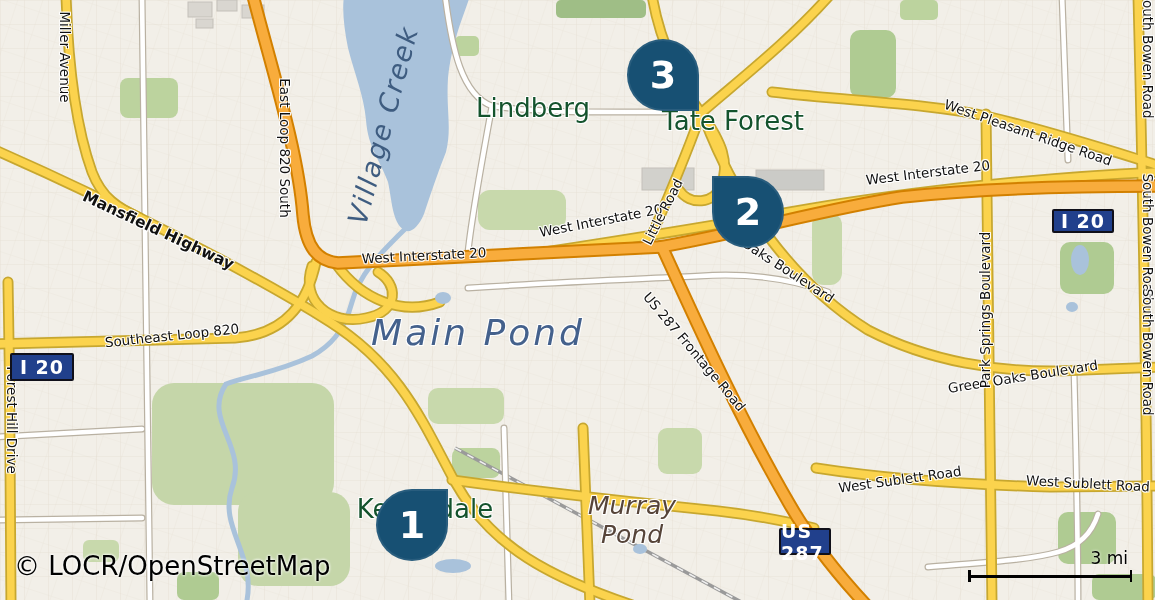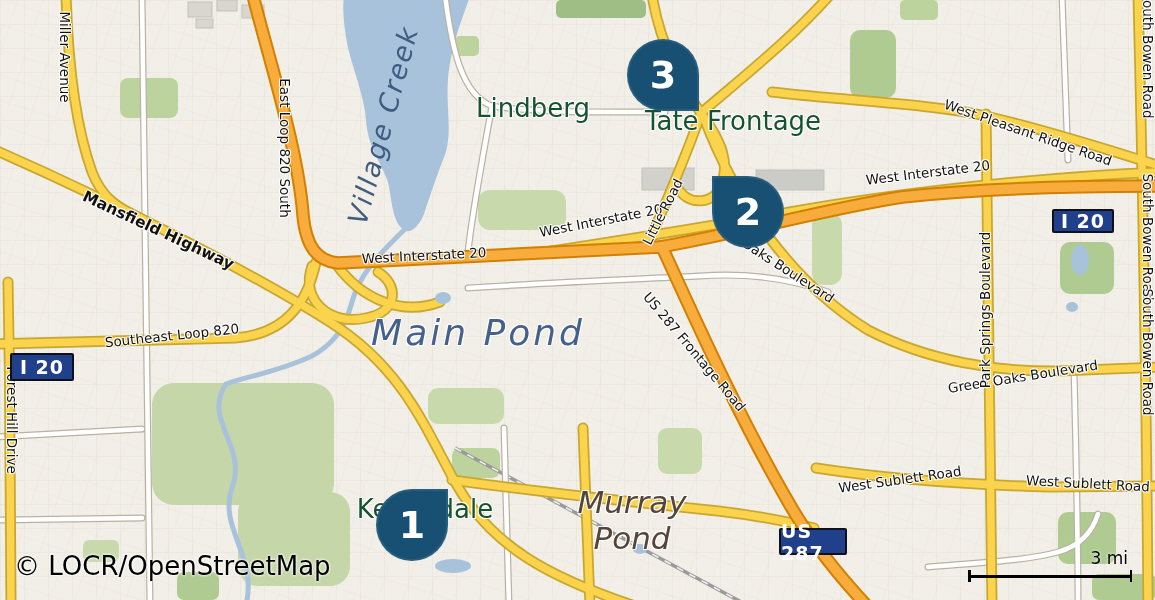--- a/index.html
+++ b/index.html
@@ -11,21 +11,21 @@
   #base-svg{position:absolute;left:0;top:0;}
   .maplabel{
     position:absolute;white-space:nowrap;color:#111;font-size:13.5px;line-height:1;
     transform:translate(-50%,-50%);pointer-events:none;
   }
   .halo{text-shadow:1px 1px 0 rgba(255,255,255,.85),-1px -1px 0 rgba(255,255,255,.85),1px -1px 0 rgba(255,255,255,.85),-1px 1px 0 rgba(255,255,255,.85),0 1px 0 rgba(255,255,255,.85),0 -1px 0 rgba(255,255,255,.85);}
   .city{font-size:26px;color:#14532d;}
   .bold{font-weight:bold;font-size:15.5px;}
   .water-lg{font-size:27px;font-style:italic;color:#3E5C80;letter-spacing:2px;}
   .water-xl{font-size:36px;font-style:italic;color:#44618C;letter-spacing:3px;}
-  .area{font-size:31px;font-style:italic;color:#564439;text-align:center;line-height:1.15;}
+  .area{font-size:25px;font-style:italic;color:#564439;text-align:center;line-height:1.15;}
   .shield{
     position:absolute;display:flex;align-items:center;justify-content:center;
     background:#21408C;border:2px solid #10101a;border-radius:2px;
     color:#fff;font-weight:bold;font-size:19px;letter-spacing:1px;box-sizing:border-box;margin-top:29px;
   }
   .marker{
     position:absolute;width:72px;height:72px;background:#175073;
     display:flex;align-items:center;justify-content:center;
     box-shadow:inset 0 0 0 2px rgba(255,255,255,0.08);
     cursor:pointer;
@@ -180,21 +180,21 @@
       <ellipse cx="443" cy="298" rx="8" ry="6"></ellipse>
       <ellipse cx="453" cy="566" rx="18" ry="7"></ellipse>
       <ellipse cx="1080" cy="260" rx="9" ry="15"></ellipse>
       <ellipse cx="1072" cy="307" rx="6" ry="5"></ellipse>
       <ellipse cx="640" cy="549" rx="7" ry="5"></ellipse>
     </g>
   </svg>
 
   <div id="labels">
       <div class="maplabel city halo" style="left: 533px; top: 108px; transform: translate(-50%, -50%) rotate(0deg);">Lindberg</div>
-      <div class="maplabel city halo" style="left: 733px; top: 121px; transform: translate(-50%, -50%) rotate(0deg);">Tate Frontage</div>
+      <div class="maplabel city halo" style="left: 733px; top: 121px; transform: translate(-50%, -50%) rotate(0deg);">Tate Forest</div>
       <div class="maplabel city halo" style="left: 425px; top: 509px; transform: translate(-50%, -50%) rotate(0deg);">Kennedale</div>
       <div class="maplabel water-lg" style="left: 383px; top: 125px; transform: translate(-50%, -50%) rotate(-75deg);">Village Creek</div>
       <div class="maplabel water-xl halo" style="left: 478px; top: 333px; transform: translate(-50%, -50%) rotate(0deg);">Main Pond</div>
       <div class="maplabel halo" style="left: 64px; top: 57px; transform: translate(-50%, -50%) rotate(90deg);">Miller Avenue</div>
       <div class="maplabel halo" style="left: 284px; top: 148px; transform: translate(-50%, -50%) rotate(90deg);">East Loop 820 South</div>
       <div class="maplabel bold halo" style="left: 158px; top: 231px; transform: translate(-50%, -50%) rotate(25deg);">Mansfield Highway</div>
       <div class="maplabel halo" style="left: 172px; top: 336px; transform: translate(-50%, -50%) rotate(-6deg);">Southeast Loop 820</div>
       <div class="maplabel halo" style="left: 424px; top: 256px; transform: translate(-50%, -50%) rotate(-3deg);">West Interstate 20</div>
       <div class="maplabel halo" style="left: 601px; top: 221px; transform: translate(-50%, -50%) rotate(-11deg);">West Interstate 20</div>
       <div class="maplabel halo" style="left: 928px; top: 173px; transform: translate(-50%, -50%) rotate(-7deg);">West Interstate 20</div>
@@ -212,21 +212,21 @@
       <div class="maplabel halo" style="left: 11px; top: 420px; transform: translate(-50%, -50%) rotate(90deg);">Forest Hill Drive</div>
       <div class="maplabel area halo" style="left: 632px; top: 521px; transform: translate(-50%, -50%);">
         <div>Murray</div>
         <div>Pond</div>
       </div>
     </div>
 
   <div id="shields">
       <div class="shield" style="left: 10px; top: 324px; width: 64px; height: 28px; background: rgb(33, 64, 140);">I 20</div>
       <div class="shield" style="left: 1052px; top: 180px; width: 62px; height: 24px; background: rgb(33, 64, 140);">I 20</div>
-      <div class="shield" style="left: 779px; top: 499px; width: 68px; height: 27px; background: rgb(33, 64, 140);">US 287</div>
+      <div class="shield" style="left: 779px; top: 499px; width: 52px; height: 27px; background: rgb(33, 64, 140);">US 287</div>
     </div>
 
   <div id="markers">
       <div class="marker tail-tr" style="left: 376px; top: 489px; background: rgb(23, 80, 115);">
         <span>1</span>
       </div>
       <div class="marker tail-tl" style="left: 712px; top: 176px; background: rgb(23, 80, 115);">
         <span>2</span>
       </div>
       <div class="marker tail-br" style="left: 627px; top: 39px; background: rgb(23, 80, 115);">

